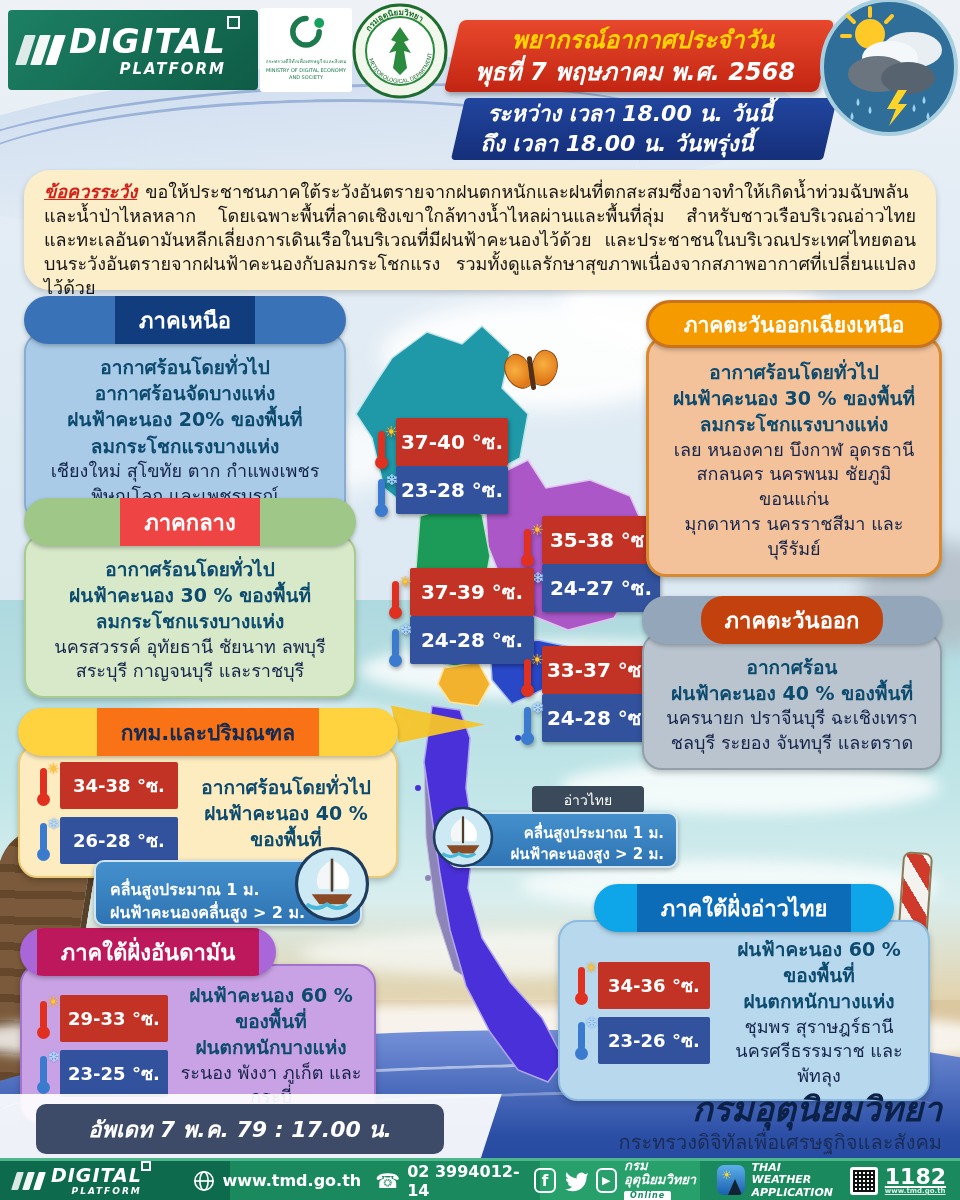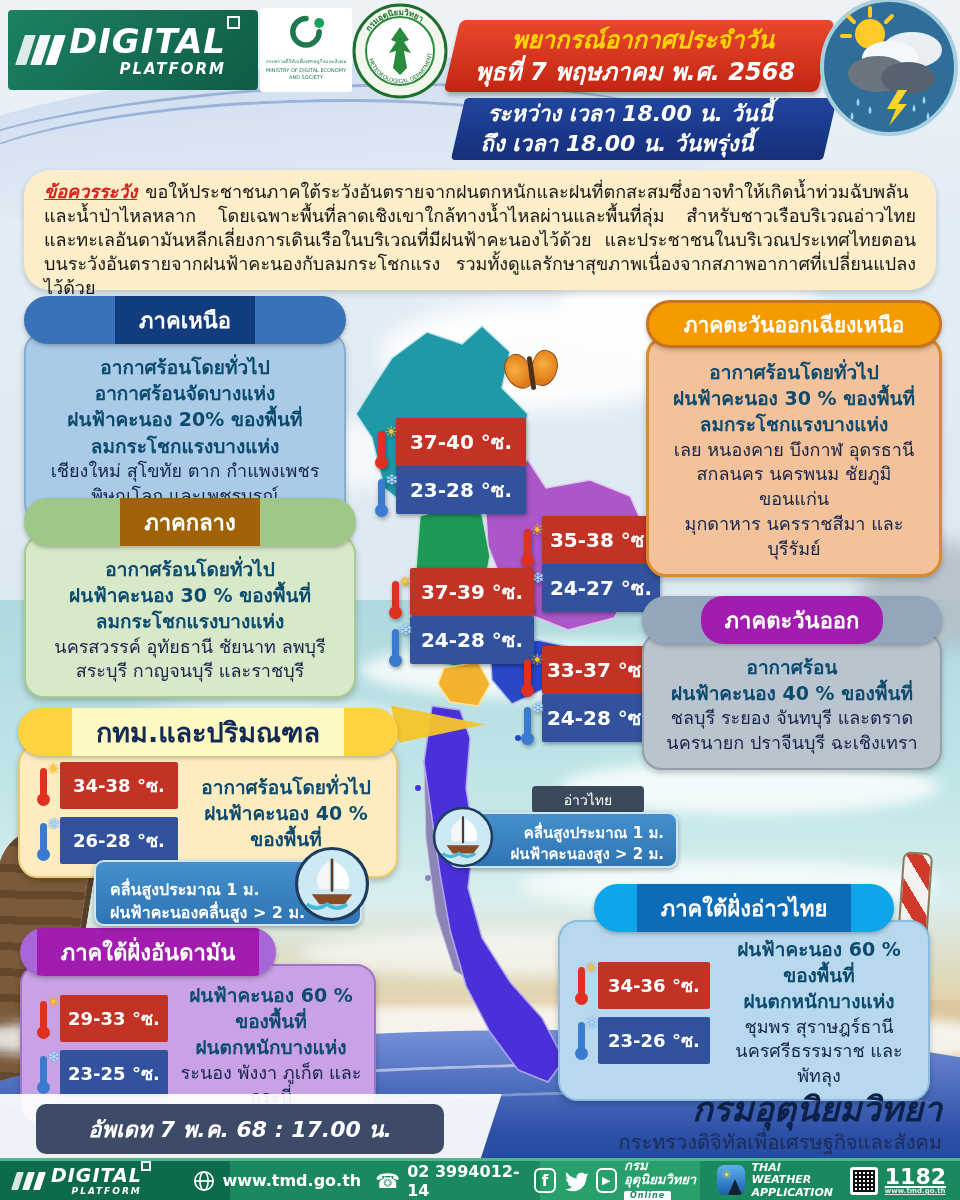--- a/index.html
+++ b/index.html
@@ -103,34 +103,34 @@
           color:#fff; font-weight:800; font-size:22px; white-space:nowrap; }
   .card-body { position:relative; margin-top:-12px; border-radius:20px; padding:20px 10px 12px;
           text-align:center; box-shadow:0 3px 6px rgba(0,0,0,.22); z-index:1; }
   .bold-lines div { font-weight:800; font-size:19px; line-height:1.38; color:#0c4a6e; }
   .prov-lines div { font-size:18px; line-height:1.38; color:#15244a; }
   
   .card-north   { left:24px;  top:296px; width:322px; }
   .pill-north   { background:#3a72b8; } .pill-north .mid { background:#113c7e; }
   .body-north   { background:#a9cbe8; border:2px solid #84aed4; }
   .card-central { left:24px;  top:498px; width:332px; }
-  .pill-central { background:#9fc888; } .pill-central .mid { background:#a16207; }
+  .pill-central { background:#9fc888; } .pill-central .mid { background:#ef4444; }
   .body-central { background:#d7e9c9; border:2px solid #a7cb90; }
   .card-ne      { left:646px; top:300px; width:296px; }
   .pill-ne      { background:#f59b00; border:3px solid #c9731f; }
   .pill-ne .mid { background:transparent; font-size:21px; }
   .body-ne      { background:#f3c29a; border:3px solid #d98a2e; }
   .card-east    { left:642px; top:596px; width:300px; }
-  .pill-east    { background:#93a6ba; } .pill-east .mid { background:#a21caf;border-radius:22px; }
+  .pill-east    { background:#93a6ba; } .pill-east .mid { background:#c2410c;border-radius:22px; }
   .body-east    { background:#b9c4cf; border:2px solid #93a0ac; }
   .card-bkk     { left:18px;  top:708px; width:380px; }
-  .pill-bkk     { background:#ffd23f; } .pill-bkk .mid { background:#fef9c3; color:#132a52; font-size:27px; }
+  .pill-bkk     { background:#ffd23f; } .pill-bkk .mid { background:#f97316; color:#132a52; font-size:21px; }
   .body-bkk     { background:#fcecc0; border:2px solid #ecca74; display:flex; align-items:center; padding:16px 10px 12px; }
   .card-anda    { left:20px;  top:928px; width:356px; }
-  .pill-anda    { width:256px; background:#a866d8; } .pill-anda .mid { background:#a21caf; }
+  .pill-anda    { width:256px; background:#a866d8; } .pill-anda .mid { background:#be185d; }
   .body-anda    { background:#c8a2e4; border:2px solid #a373cc; display:flex; align-items:center; padding:16px 8px 12px; }
   .card-sgulf   { left:558px; top:884px; width:372px; }
   .pill-sgulf   { width:300px; margin:0 auto; background:#0ea5e9; } .pill-sgulf .mid { background:#0d6cb8; }
   .body-sgulf   { background:#b8d8ee; border:2px solid #8cbce0; display:flex; align-items:center; padding:14px 8px 10px; }
   .cond-col { flex:1; }
   .cond-col .bold-lines div { font-size:19px; }
   
   .temps { width:148px; display:flex; flex-direction:column; gap:8px; margin-right:8px; }
   .temp-row { display:flex; align-items:center; gap:4px; }
   .chip { color:#fff; font-weight:700; text-align:center; border-radius:2px; }
@@ -143,21 +143,21 @@
   .thermo.hot .tube, .thermo.hot .tube::after { background:#e03020; }
   .thermo.cold .tube, .thermo.cold .tube::after { background:#3a7bd0; }
   .thermo .glyph { position:absolute; right:-4px; top:-4px; font-size:15px; line-height:1; }
   .thermo.hot .glyph { color:#ffc928; text-shadow:0 0 2px #e07818; }
   .thermo.cold .glyph { color:#bfe3ff; text-shadow:0 0 2px #3a7bd0; }
   
   .maplabel { position:absolute; display:flex; z-index:2; filter:drop-shadow(1px 2px 2px rgba(0,0,0,.35)); }
   .ml-icons { display:flex; flex-direction:column; justify-content:space-around; margin-right:2px; }
   .ml-chips { display:flex; flex-direction:column; }
   .ml-chips .chip { padding:8px 2px; font-size:20px; }
-  .ml-north   { left:368px; top:418px; } .ml-north .ml-chips { width:130px; }
+  .ml-north   { left:368px; top:418px; } .ml-north .ml-chips { width:112px; }
   .ml-ne      { left:514px; top:516px; } .ml-ne .ml-chips { width:118px; }
   .ml-central { left:382px; top:568px; } .ml-central .ml-chips { width:124px; }
   .ml-east    { left:514px; top:646px; } .ml-east .ml-chips { width:112px; }
   
   .seabox { position:absolute; background:linear-gradient(180deg,#4490cc,#2f74b4); border:2px solid #cfe4f4;
           border-radius:10px; color:#fff; font-weight:700; font-size:16px; line-height:1.45;
           display:flex; flex-direction:column; justify-content:flex-end; z-index:3;
           box-shadow:0 2px 5px rgba(0,0,0,.3); }
   .seabox-anda { left:94px; top:860px; width:268px; height:66px; padding-left:14px; }
   .seabox-gulf { left:448px; top:812px; width:230px; height:56px; padding-right:12px; text-align:right;
@@ -393,22 +393,22 @@
   <div class="card card-east">
     <div class="pill pill-east">
       <span class="mid">ภาคตะวันออก</span>
     </div>
     <div class="card-body body-east">
       <div class="bold-lines">
         <div>อากาศร้อน</div>
         <div>ฝนฟ้าคะนอง 40 % ของพื้นที่</div>
       </div>
       <div class="prov-lines">
+        <div>นครนายก ปราจีนบุรี ฉะเชิงเทรา</div>
         <div>ชลบุรี ระยอง จันทบุรี และตราด</div>
-        <div>นครนายก ปราจีนบุรี ฉะเชิงเทรา</div>
       </div>
     </div>
   </div>
 
   <div class="card card-bkk">
     <div class="pill pill-bkk">
       <span class="mid">กทม.และปริมณฑล</span>
     </div>
     <div class="card-body body-bkk">
       <div class="temps">
@@ -596,21 +596,21 @@
       <circle cx="30" cy="30" r="28" fill="#cdeaf4" stroke="#1d3c5e" stroke-width="2.5"></circle>
       <path d="M14,38 h32 l-6,8 h-20 z" fill="#8a4a26"></path>
       <path d="M30,10 v26" stroke="#5a3a20" stroke-width="2"></path>
       <path d="M28,12 C18,18 16,28 20,34 L28,34 Z" fill="#f4f6f8"></path>
       <path d="M32,12 C42,17 46,27 42,34 L32,34 Z" fill="#ffffff"></path>
       <path d="M10,46 q8,6 16,0 q8,6 16,0" stroke="#49b8d8" stroke-width="3" fill="none"></path>
     </svg>
   </div>
 
   <div class="update-strip"></div>
-  <div class="update-badge">อัพเดท 7 พ.ค. 68 : 17.00 น.</div>
+  <div class="update-badge">อัพเดท 7 พ.ค. 79 : 17.00 น.</div>
   <div class="dept-name">กรมอุตุนิยมวิทยา</div>
   <div class="dept-sub">กระทรวงดิจิทัลเพื่อเศรษฐกิจและสังคม</div>
 
   <div class="footbar">
     <div class="fb-brand">
       <span class="bars">
           <i></i>
           <i></i>
           <i></i>
         </span>

